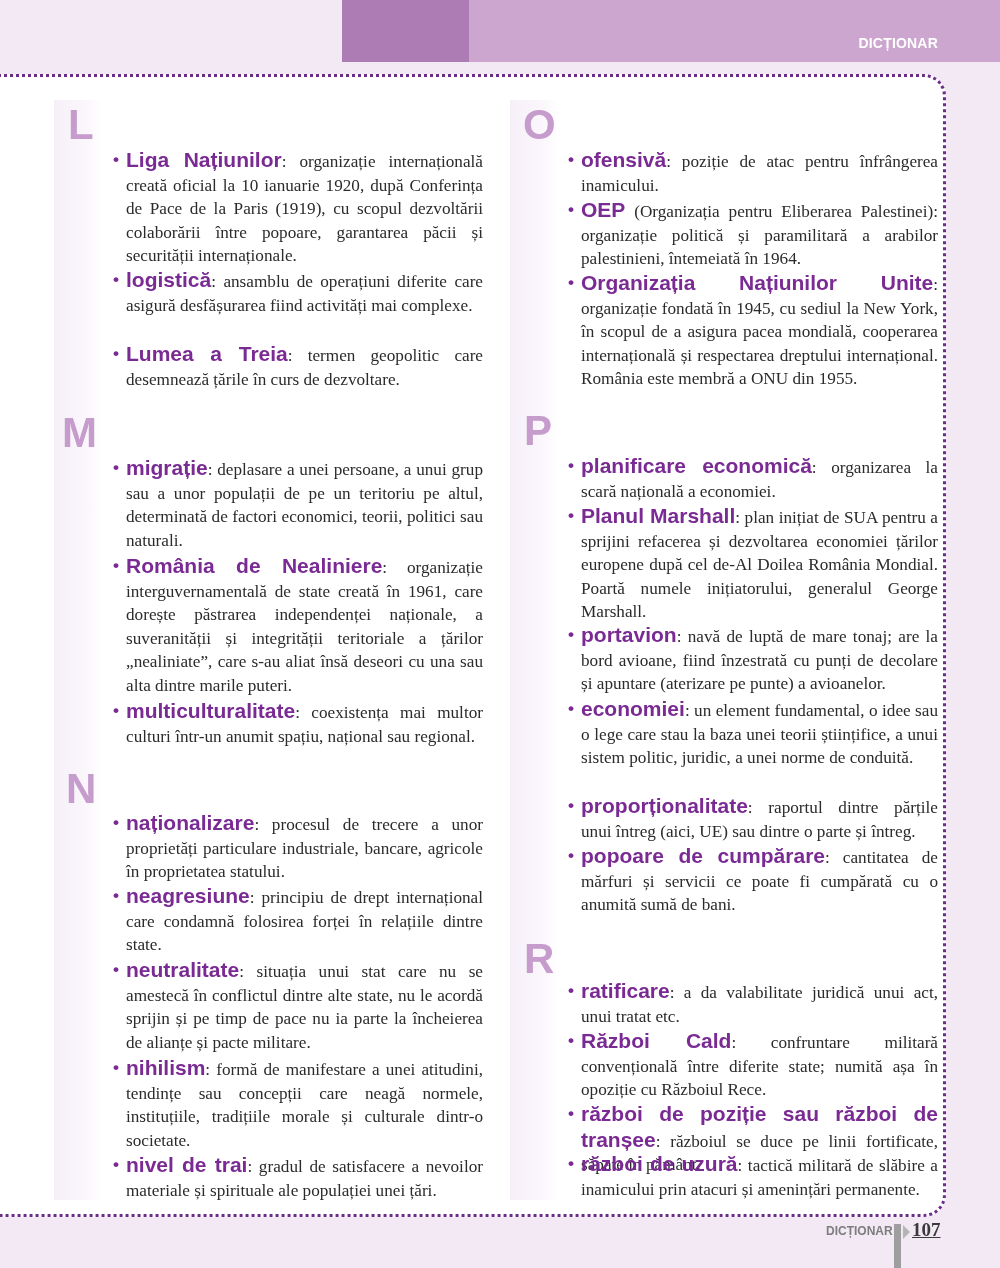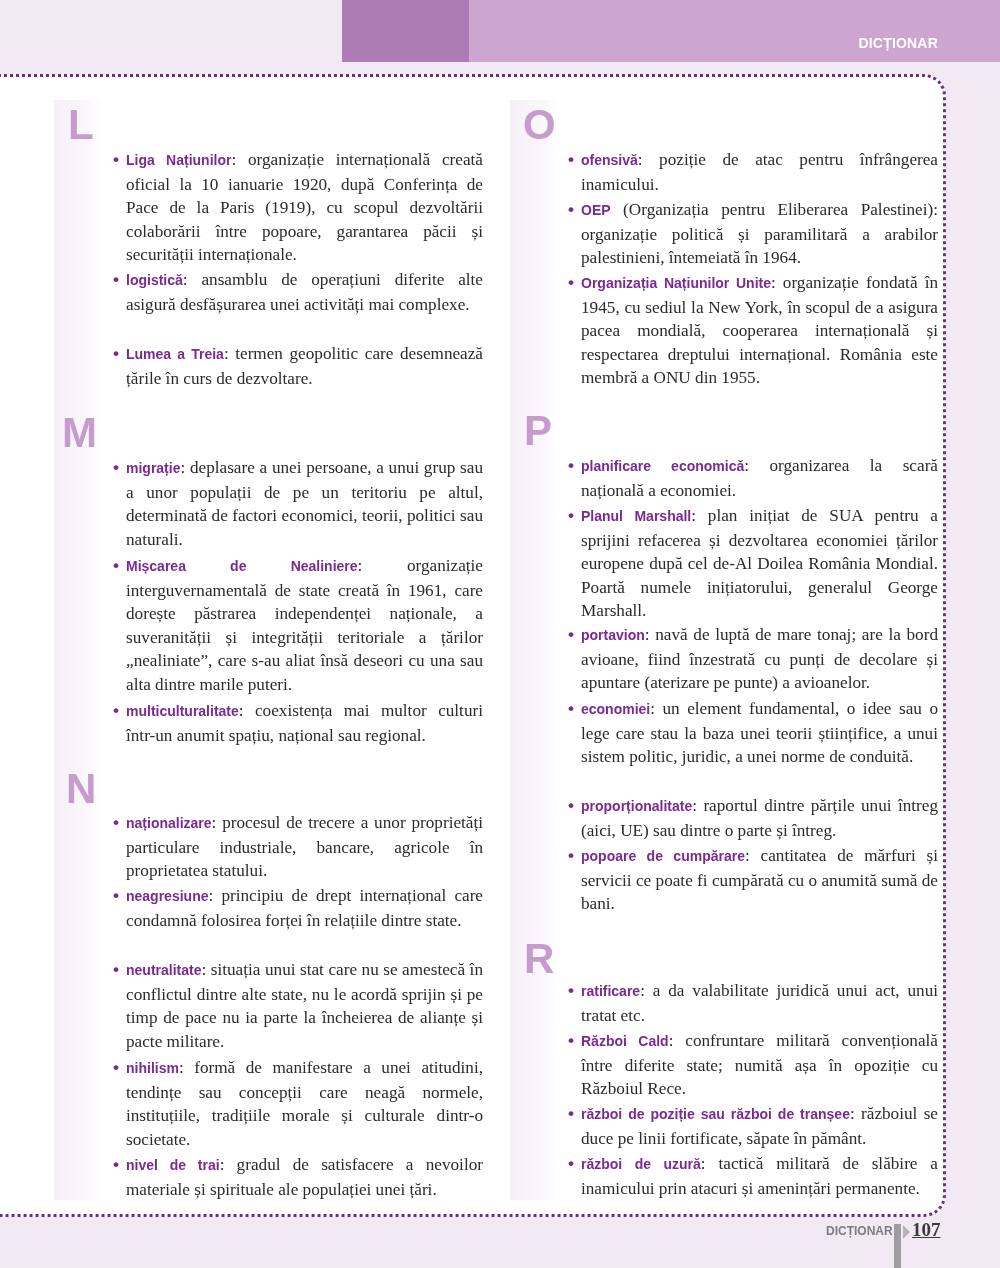--- a/index.html
+++ b/index.html
@@ -35,21 +35,21 @@
   .col.right { left:568px; }
   .entry {
     position:absolute; left:0; width:370px;
     font-size:17.2px; line-height:23.6px; color:#2b2b2b;
     text-align:justify; padding-left:13px; box-sizing:border-box;
   }
   .entry .bullet {
     position:absolute; left:0; top:0; color:#7a2a93; font-family:"Liberation Sans", sans-serif; font-weight:bold;
   }
   .entry .term {
-    color:#7a2a93; font-family:"Liberation Sans", sans-serif; font-weight:bold; font-size:14px;
+    color:#7a2a93; font-family:"Liberation Sans", sans-serif; font-weight:bold; font-size:21px;
   }
   .footer-label {
     position:absolute; left:826px; top:1224px; color:#7d7d7d;
     font-family:"Liberation Sans", sans-serif; font-weight:bold; font-size:12px;
   }
   .footer-bar { position:absolute; left:894px; top:1224px; width:7px; height:44px; background:#9e9e9e; }
   .footer-arrow {
     position:absolute; left:903px; top:1225px; width:0; height:0;
     border-top:7px solid transparent; border-bottom:7px solid transparent; border-left:7px solid #b5b5b5;
   }
@@ -77,34 +77,34 @@
 <div class="letter" style="left:524px; top:410px;">P</div>
 <div class="letter" style="left:524px; top:938px;">R</div>
 
 <div class="col left">
   <div class="entry" style="top:148px;">
     <span class="bullet">•</span>
     <span class="term">Liga Națiunilor</span><span>: organizație internațională creată oficial la 10 ianuarie 1920, după Conferința de Pace de la Paris (1919), cu scopul dezvoltării colaborării între popoare, garantarea păcii și securității internaționale.</span>
   </div>
   <div class="entry" style="top:268px;">
     <span class="bullet">•</span>
-    <span class="term">logistică</span><span>: ansamblu de operațiuni diferite alte asigură desfășurarea unei activități mai complexe.</span>
+    <span class="term">logistică</span><span>: ansamblu de operațiuni diferite care asigură desfășurarea fiind activități mai complexe.</span>
   </div>
   <div class="entry" style="top:342px;">
     <span class="bullet">•</span>
     <span class="term">Lumea a Treia</span><span>: termen geopolitic care desemnează țările în curs de dezvoltare.</span>
   </div>
 
   <div class="entry" style="top:456px;">
     <span class="bullet">•</span>
     <span class="term">migrație</span><span>: deplasare a unei persoane, a unui grup sau a unor populații de pe un teritoriu pe altul, determinată de factori economici, teorii, politici sau naturali.</span>
   </div>
   <div class="entry" style="top:554px;">
     <span class="bullet">•</span>
-    <span class="term">Mișcarea de Nealiniere</span><span>: organizație interguvernamentală de state creată în 1961, care dorește păstrarea independenței naționale, a suveranității și integrității teritoriale a țărilor „nealiniate”, care s-au aliat însă deseori cu una sau alta dintre marile puteri.</span>
+    <span class="term">România de Nealiniere</span><span>: organizație interguvernamentală de state creată în 1961, care dorește păstrarea independenței naționale, a suveranității și integrității teritoriale a țărilor „nealiniate”, care s-au aliat însă deseori cu una sau alta dintre marile puteri.</span>
   </div>
   <div class="entry" style="top:699px;">
     <span class="bullet">•</span>
     <span class="term">multiculturalitate</span><span>: coexistența mai multor culturi într-un anumit spațiu, național sau regional.</span>
   </div>
 
   <div class="entry" style="top:811px;">
     <span class="bullet">•</span>
     <span class="term">naționalizare</span><span>: procesul de trecere a unor proprietăți particulare industriale, bancare, agricole în proprietatea statului.</span>
   </div>

